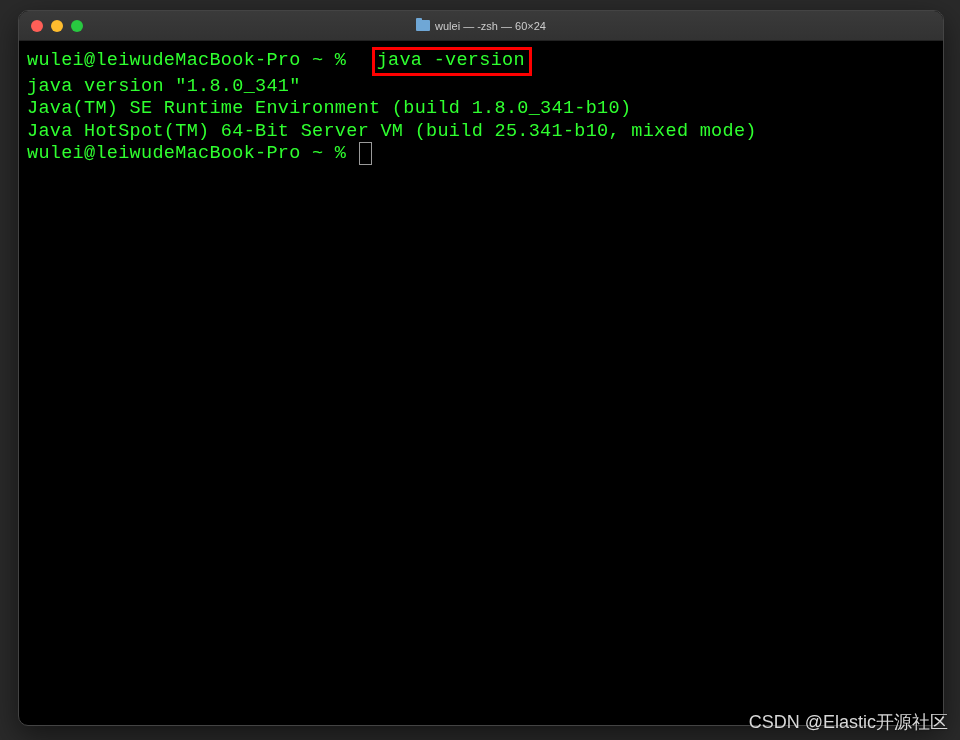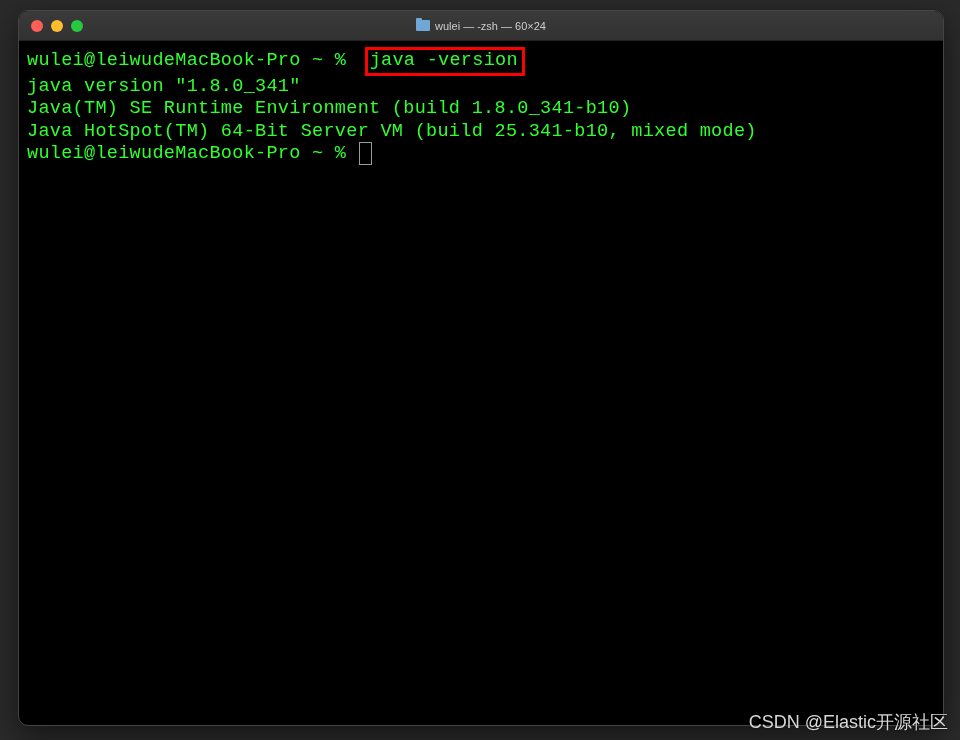--- a/index.html
+++ b/index.html
@@ -88,21 +88,21 @@
       letter-spacing: 0.3px;
       white-space: pre-wrap;
       word-break: break-all;
     }
     .prompt-line {
       display: block;
     }
     .highlight-box {
       border: 3px solid #ff0000;
       padding: 0 4px 0 2px;
-      margin-left: 7px;
+      margin-left: 14px;
       display: inline-block;
     }
     .cursor-box {
       display: inline-block;
       width: 11px;
       height: 21px;
       outline: 1px solid #9a9a9a;
       vertical-align: text-bottom;
       margin-left: 2px;
     }

